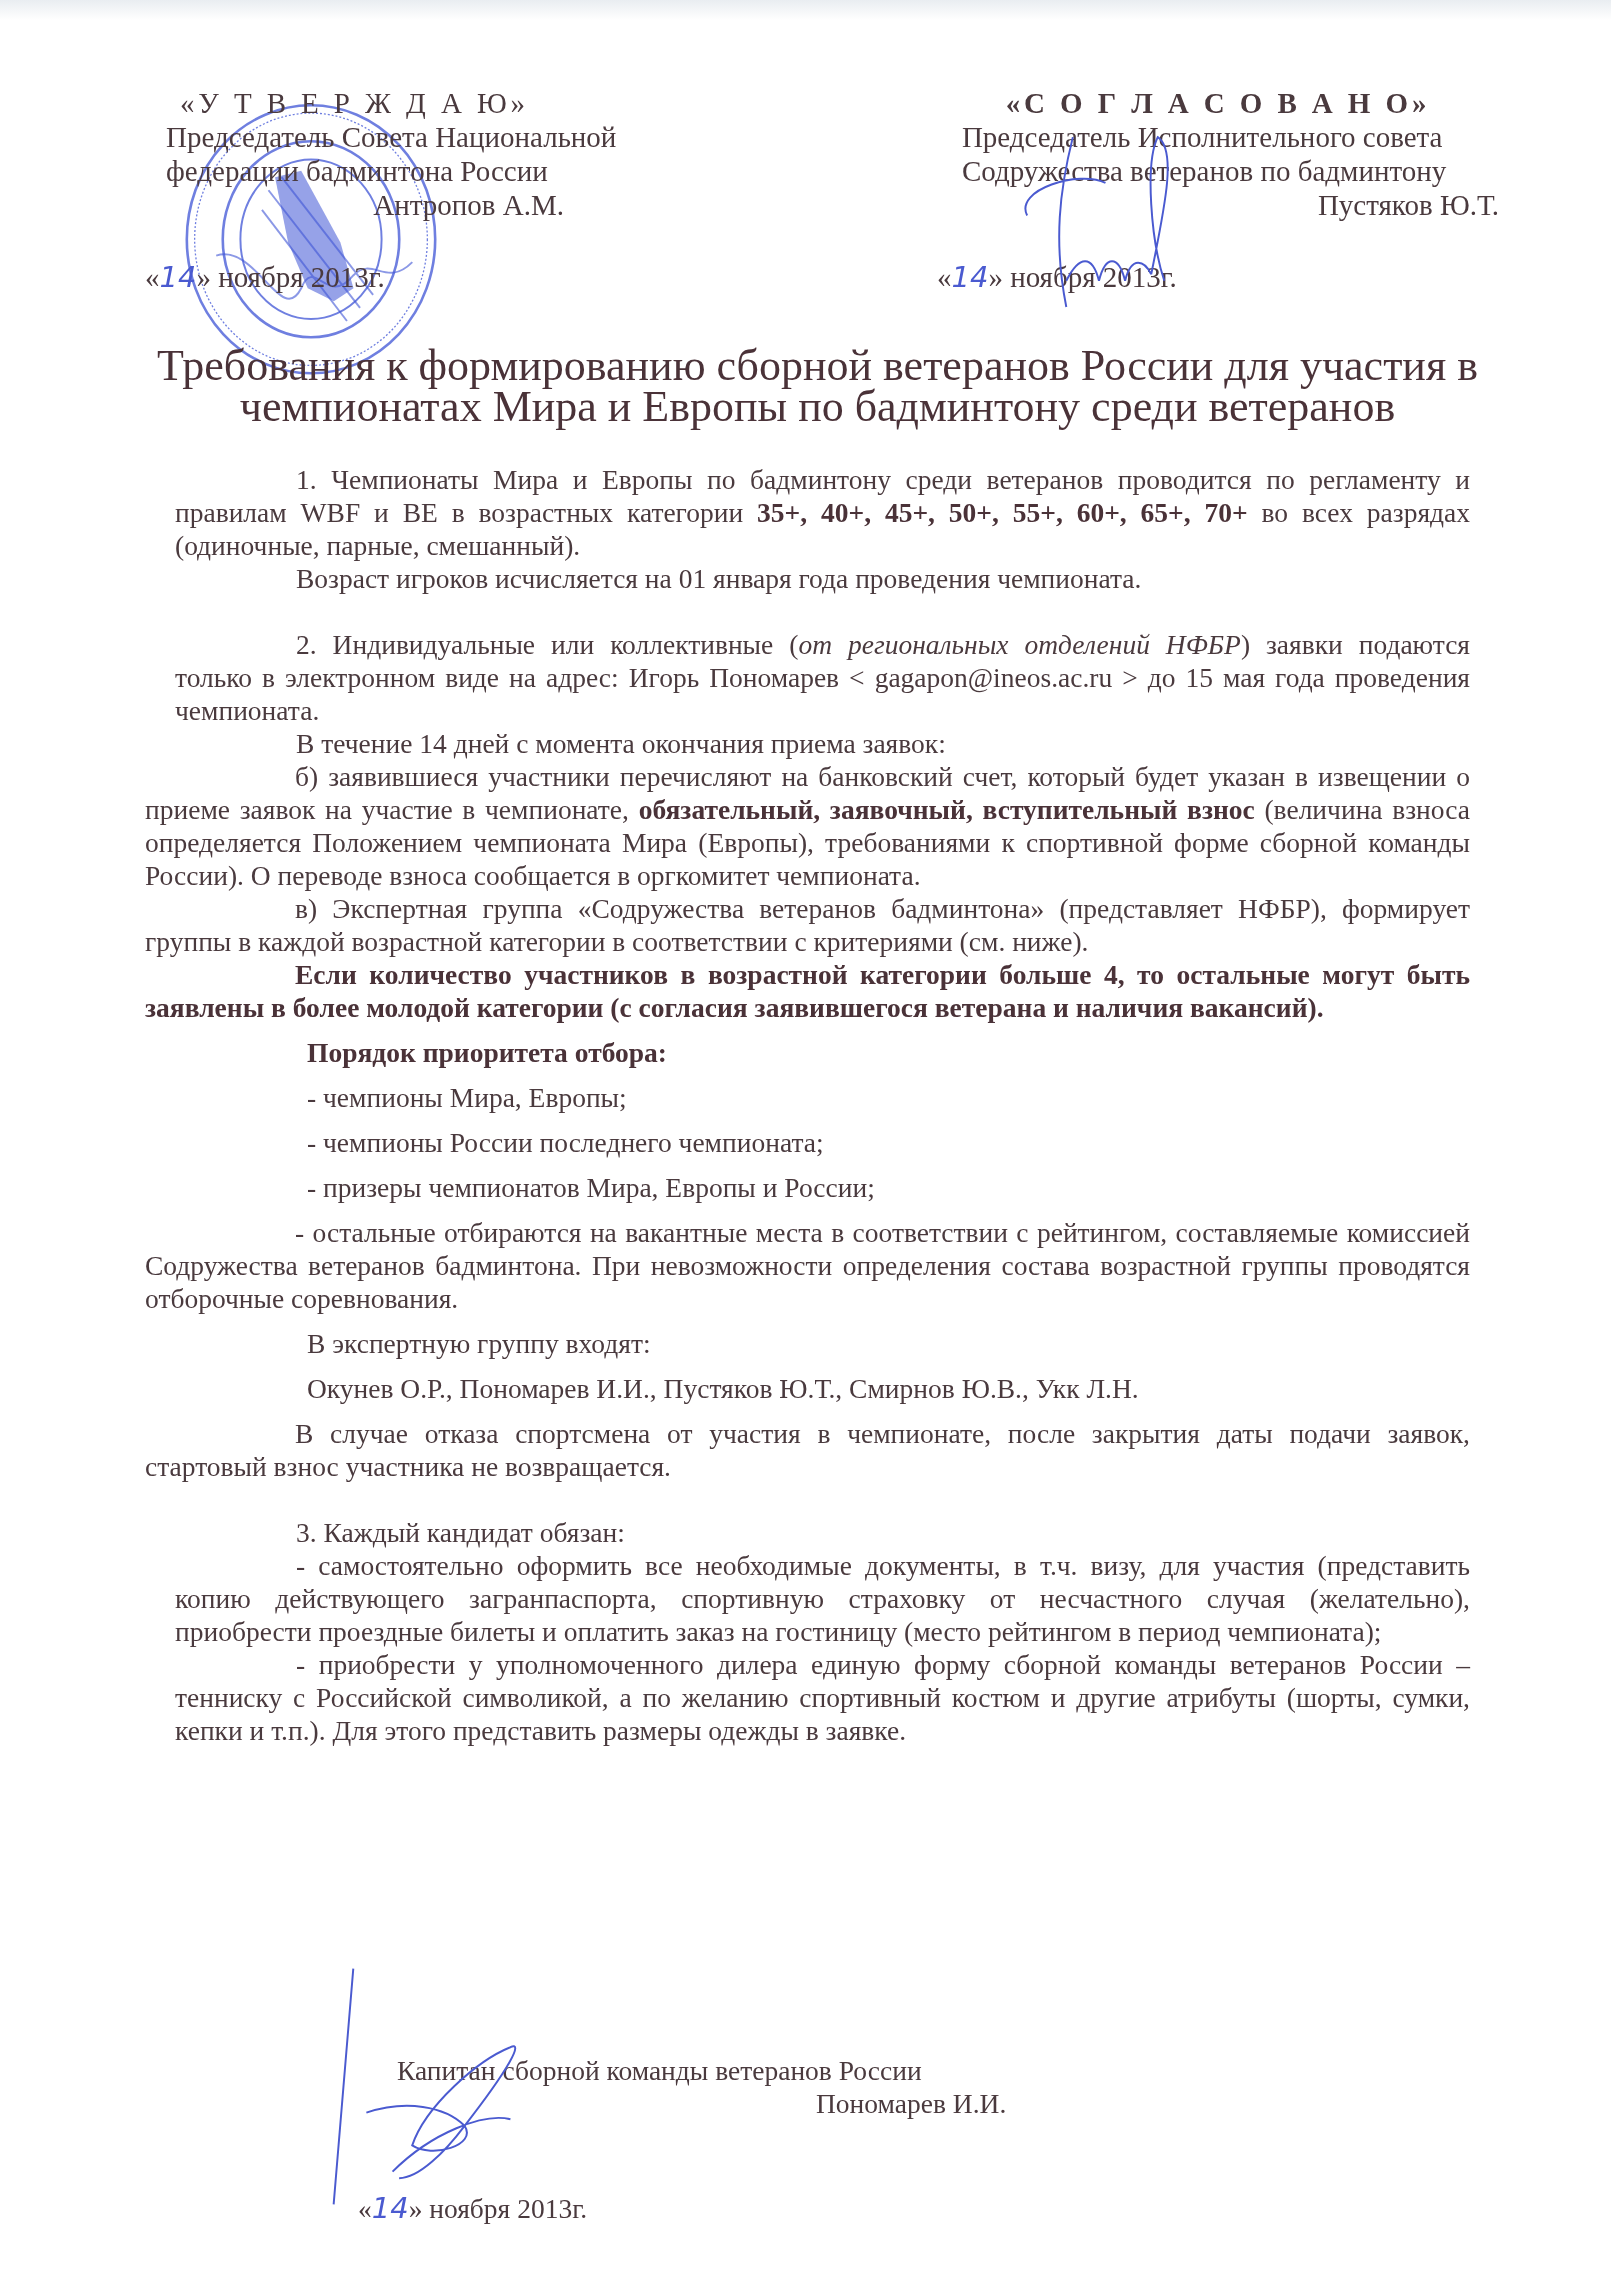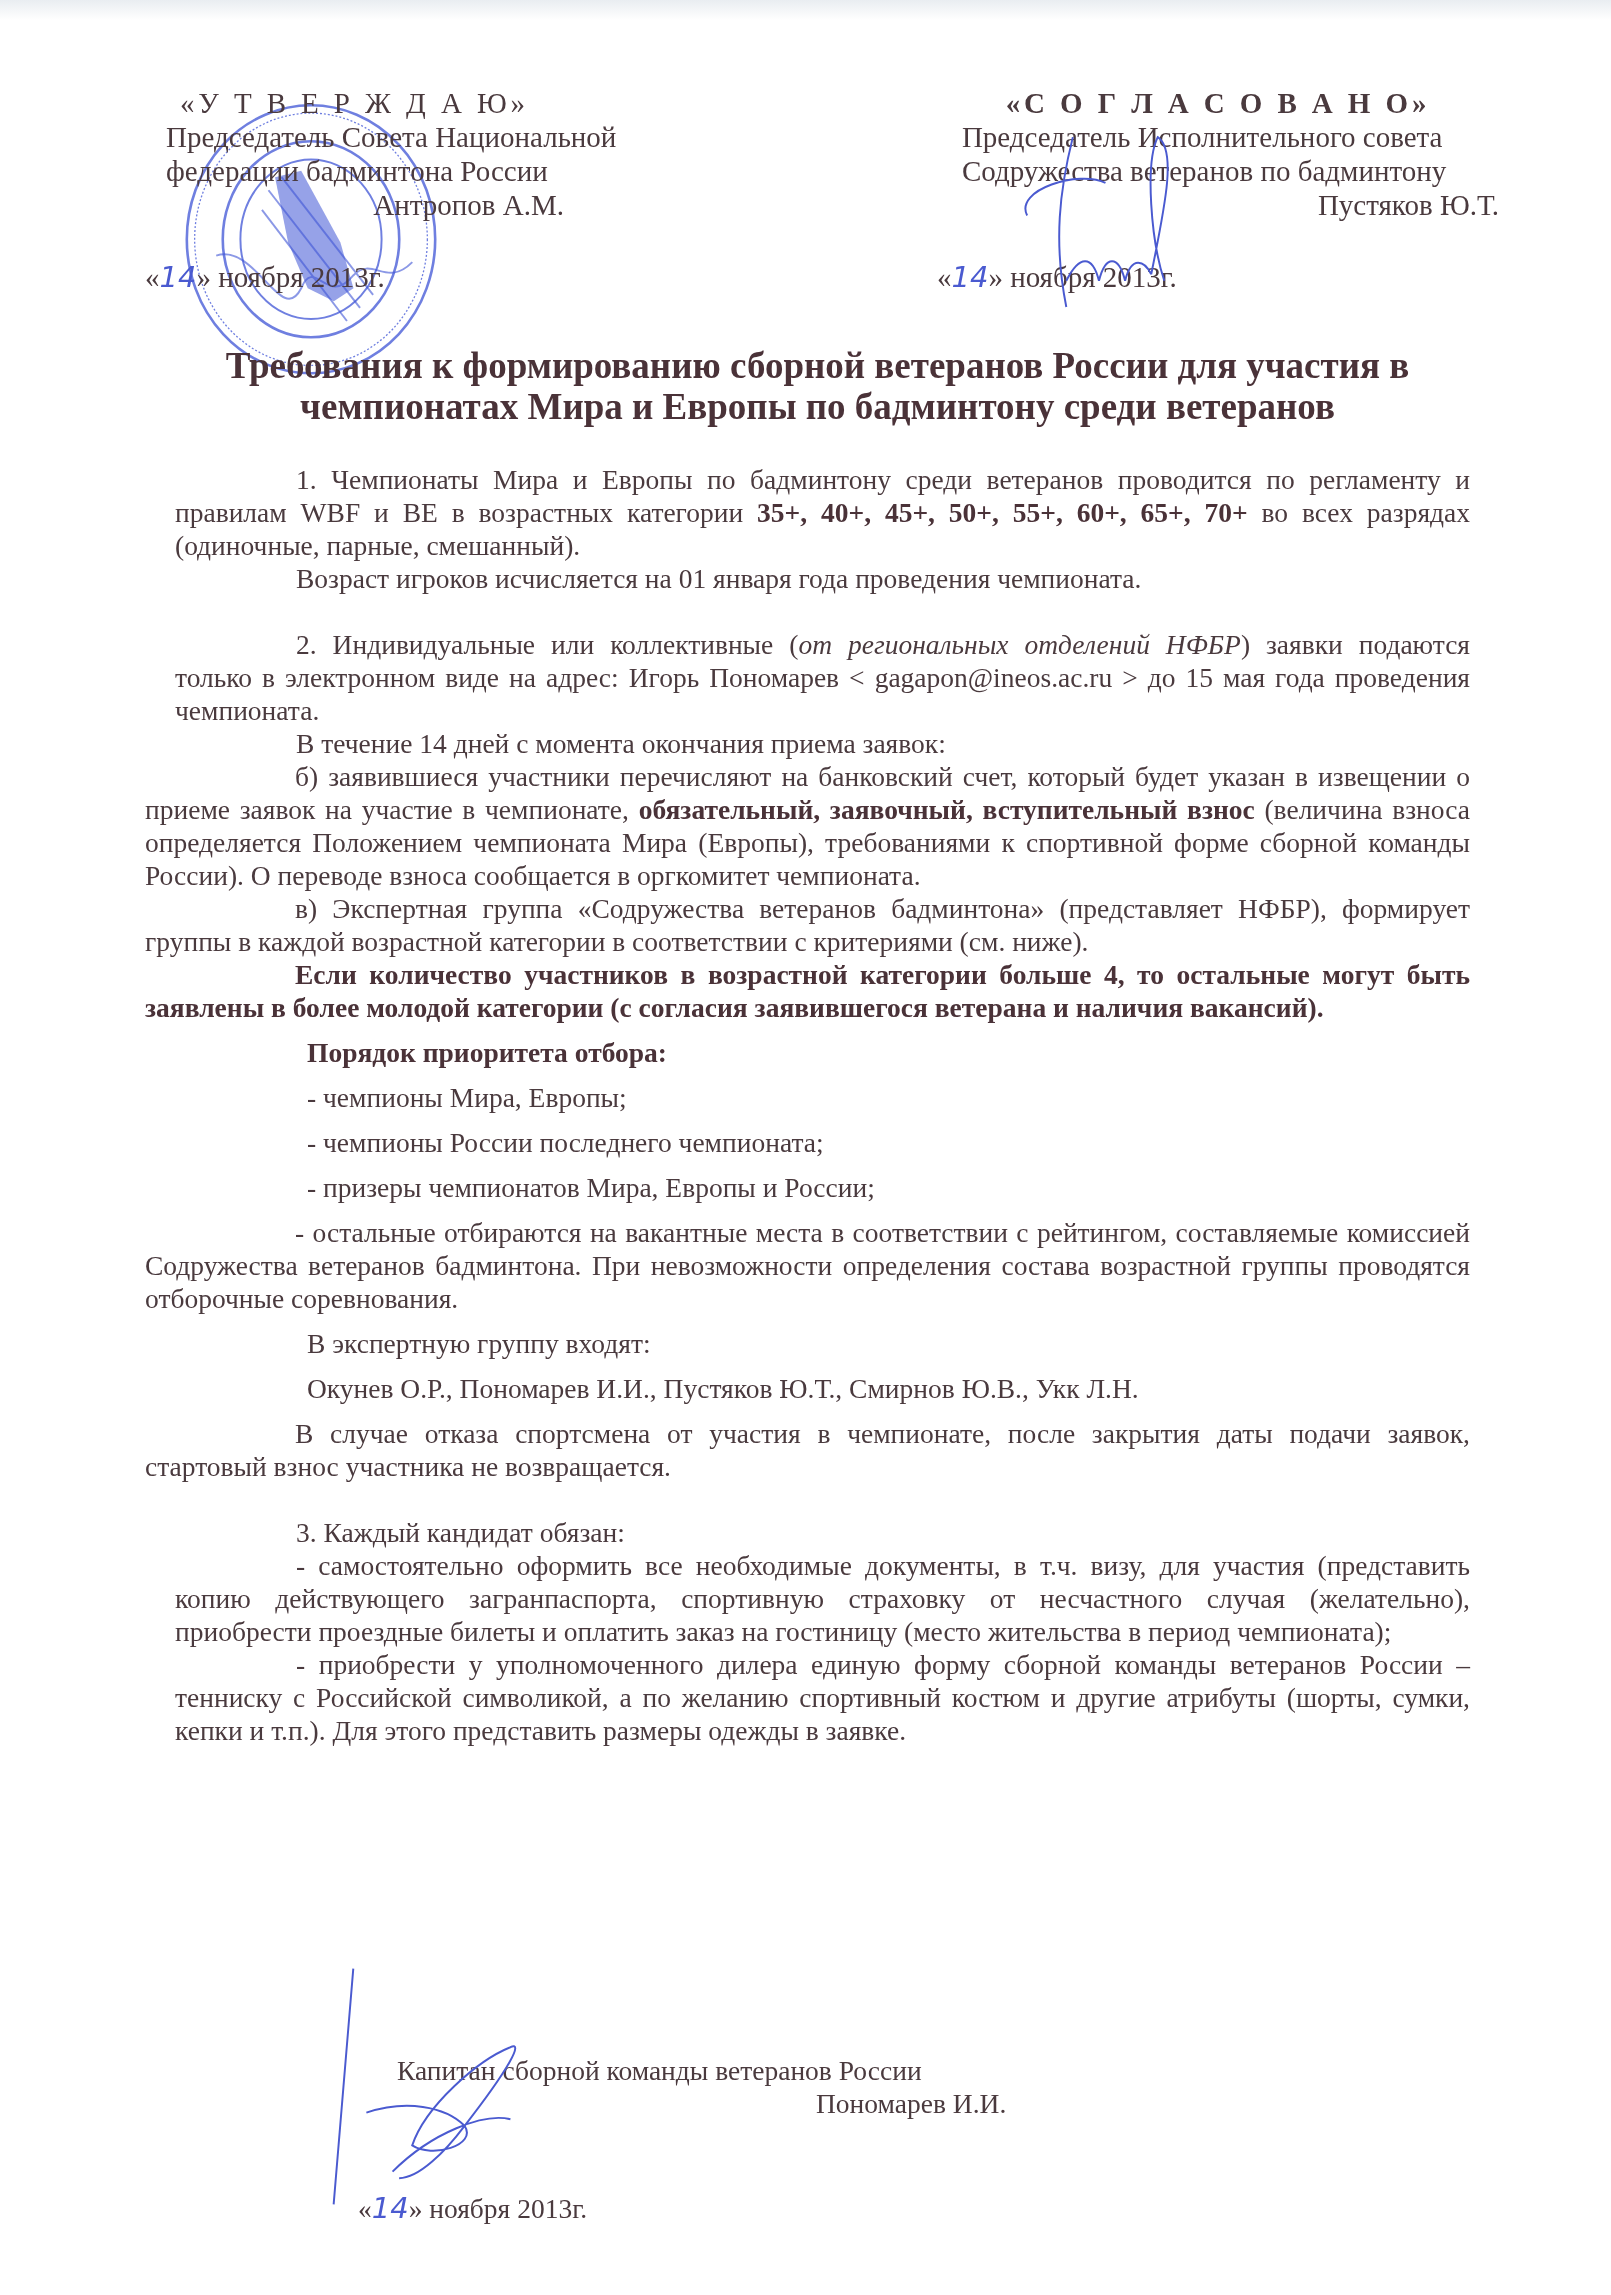--- a/index.html
+++ b/index.html
@@ -24,21 +24,21 @@
     .hdr .name { text-align: right; }
     .hdr .date { margin-top: 38px; white-space: nowrap; }
     .hdr-left .caption { width: 419px; }
     .hdr-right .caption { width: 562px; font-weight: bold; }
     .hdr-right .line { padding-left: 0; }
     .hdr-right .name { width: 562px; }
     .hw { color: #4a5ad0; font-family: "DejaVu Sans", sans-serif; font-style: italic; font-size: 29px; }
 
     
     .title { position: absolute; left: 131px; top: 345px; width: 1373px;
-      text-align: center; font-weight: bold; font-size: 37px; line-height: 41px; color: #4a3238; }
+      text-align: center; font-weight: normal; font-size: 44px; line-height: 41px; color: #4a3238; }
 
     
     .body { position: absolute; left: 145px; top: 463px; width: 1325px;
       font-size: 27.5px; line-height: 33px; text-align: justify; }
     .p { margin: 0; }
     .ind { text-indent: 121px; margin-left: 30px; }
     .ind2 { text-indent: 150px; }
     .gap { height: 33px; }
     .b { font-weight: bold; color: #4a3238; }
     .i { font-style: italic; }
@@ -121,21 +121,21 @@
     <p class="list-item"> - чемпионы Мира, Европы;</p>
     <p class="list-item">- чемпионы России последнего чемпионата;</p>
     <p class="list-item">- призеры чемпионатов Мира, Европы и России;</p>
     <p class="p ind2">- остальные отбираются на вакантные места в соответствии с рейтингом, составляемые комиссией Содружества ветеранов бадминтона. При невозможности определения состава возрастной группы проводятся отборочные соревнования.</p>
     <p class="list-item">В экспертную группу входят:</p>
     <p class="list-item">Окунев О.Р., Пономарев И.И., Пустяков Ю.Т., Смирнов Ю.В.,  Укк Л.Н.</p>
     <p class="p ind2">В случае отказа спортсмена от участия в чемпионате, после закрытия даты подачи заявок, стартовый взнос участника не возвращается.</p>
     <div class="gap"></div>
 
     <p class="p ind">3. Каждый кандидат обязан:</p>
-    <p class="p ind">- самостоятельно оформить все необходимые документы, в т.ч. визу, для участия (представить копию действующего загранпаспорта, спортивную страховку от несчастного случая (желательно), приобрести проездные билеты и оплатить заказ на гостиницу (место жительства в период чемпионата);</p>
+    <p class="p ind">- самостоятельно оформить все необходимые документы, в т.ч. визу, для участия (представить копию действующего загранпаспорта, спортивную страховку от несчастного случая (желательно), приобрести проездные билеты и оплатить заказ на гостиницу (место рейтингом в период чемпионата);</p>
     <p class="p ind">- приобрести у уполномоченного дилера единую форму сборной команды ветеранов России – тенниску с Российской символикой, а по желанию спортивный костюм и другие атрибуты (шорты, сумки, кепки и т.п.). Для этого представить размеры одежды в заявке.</p>
   </div>
 
   <div class="sig">
     <div>Капитан сборной команды ветеранов России</div>
     <div class="name">Пономарев И.И.</div>
     <div class="date">
       <span>«</span><span class="hw">14</span><span>»  ноября 2013г.</span>
     </div>
   </div>

